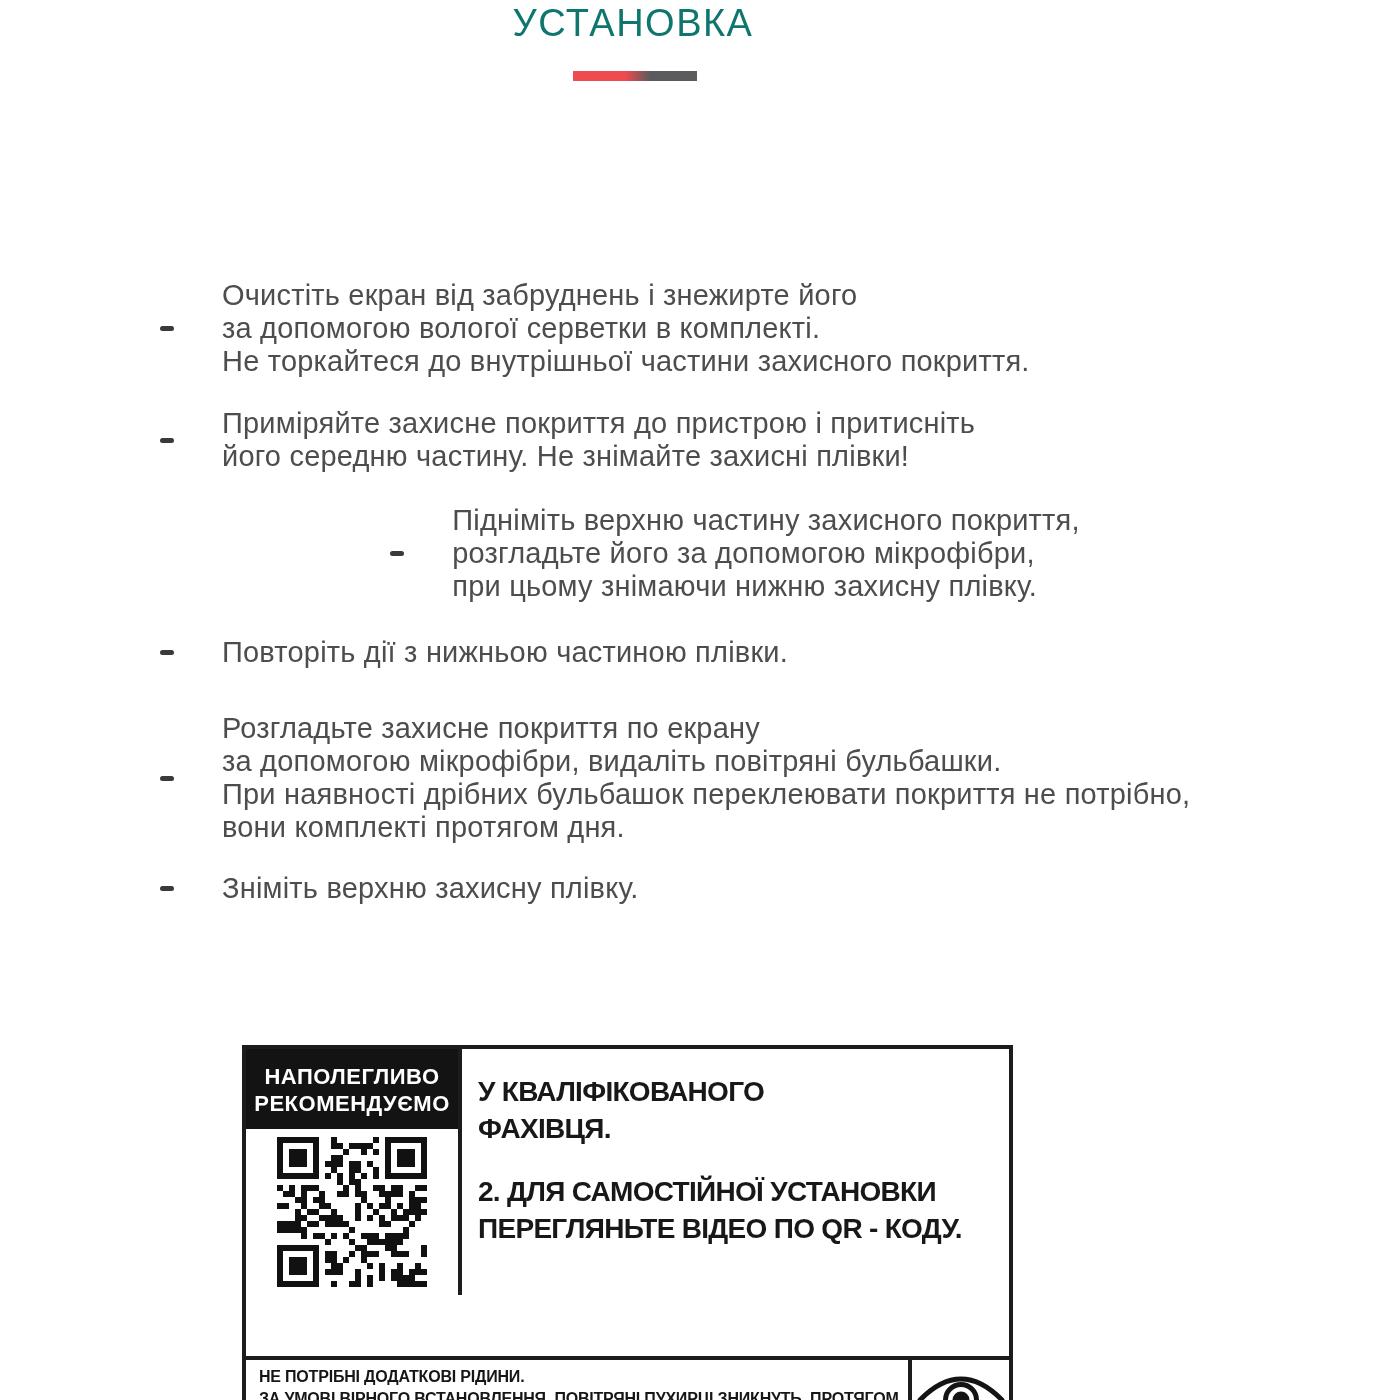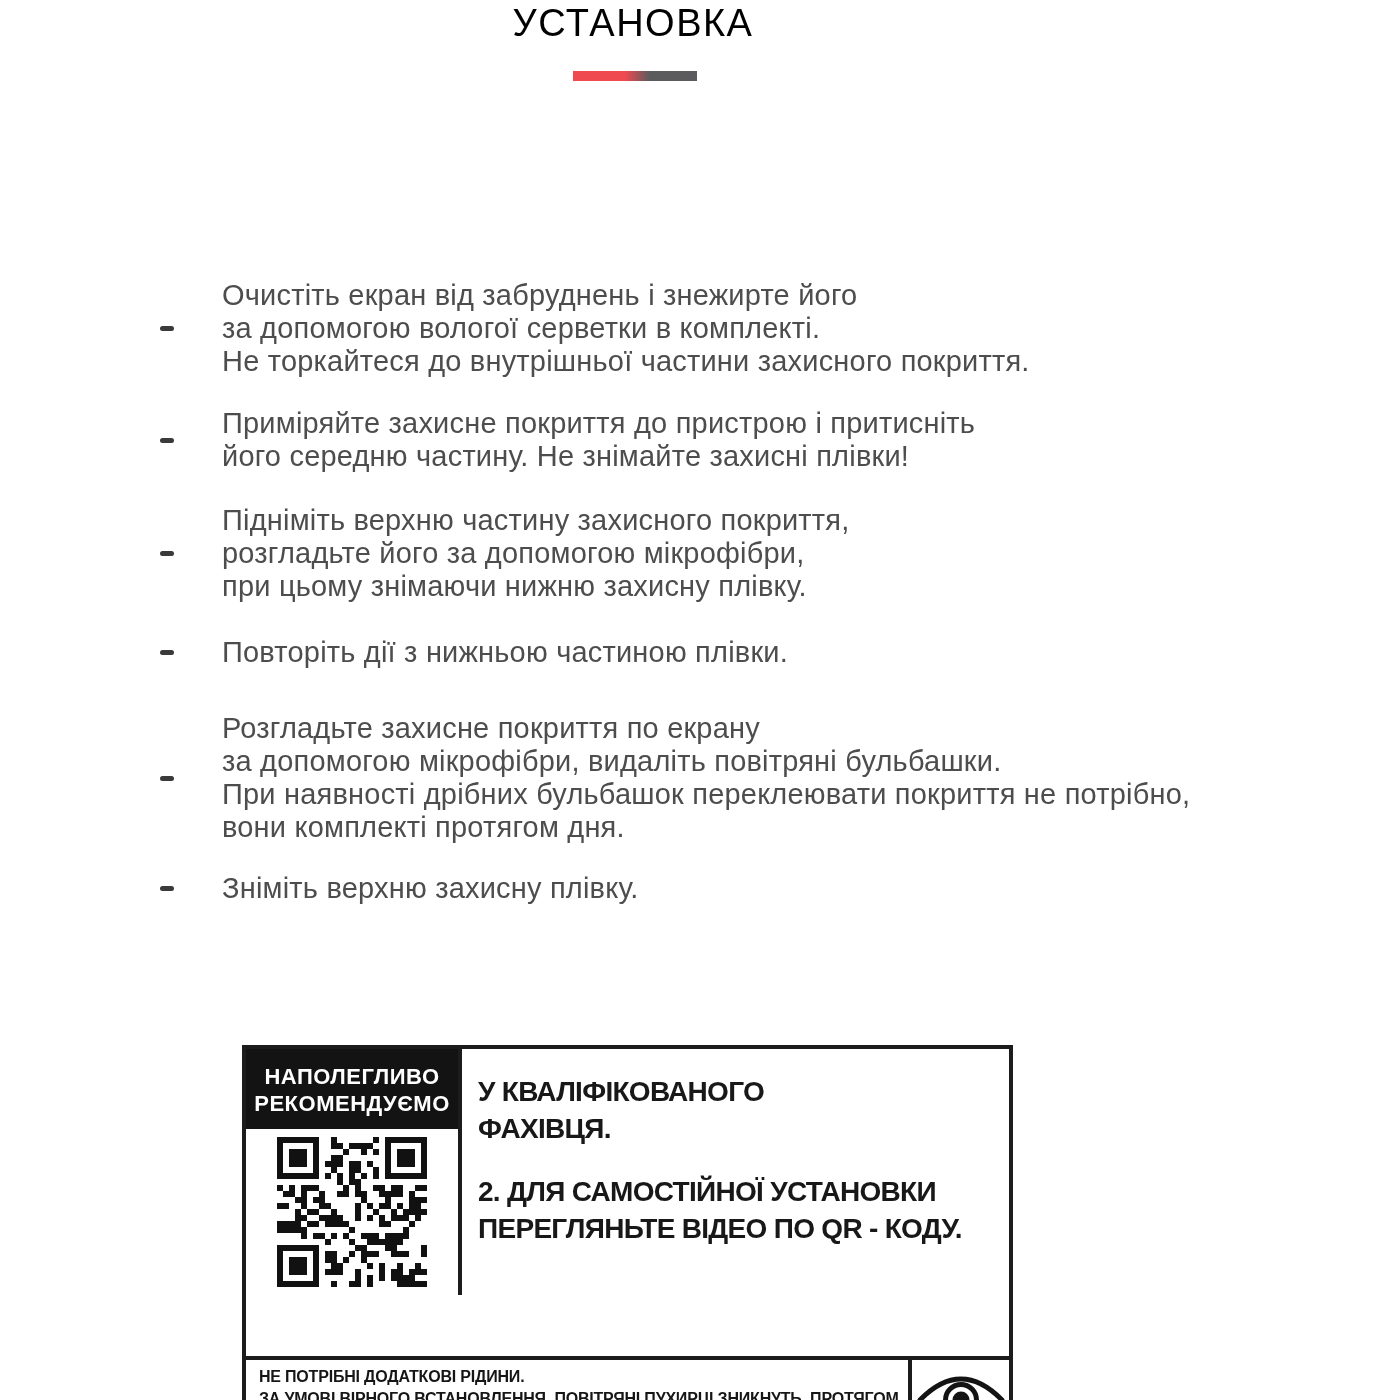--- a/index.html
+++ b/index.html
@@ -4,31 +4,31 @@
 <style>
   html,body{margin:0;padding:0;background:#ffffff;}
   .canvas{
     position:relative;width:1400px;height:1400px;background:#ffffff;
     font-family:"Liberation Sans",sans-serif;overflow:hidden;
   }
   
   .hdr{position:absolute;left:0;top:0;width:1266px;text-align:center;}
   .title{
     margin:0;font-size:38px;font-weight:400;letter-spacing:1.5px;
-    color:#000000;line-height:46px;
+    color:#0f766e;line-height:46px;
   }
   .accent-bar{
     position:absolute;left:573px;top:71px;width:124px;height:10px;
   }
   
   .steps{position:absolute;left:160px;top:247px;width:1150px;}
   .step{display:flex;align-items:center;}
   .step:nth-child(1){margin-bottom:29px;margin-top:32px;}
   .step:nth-child(2){margin-bottom:31px;}
-  .step:nth-child(3){margin-bottom:33px;}
+  .step:nth-child(3){margin-bottom:33px;justify-content:center;}
   .step:nth-child(4){margin-bottom:43px;}
   .step:nth-child(5){margin-bottom:28px;}
   .dash-col{flex:0 0 62px;display:flex;align-items:center;}
   .dash{width:14px;height:5px;background:#3a3a3a;border-radius:2.5px;}
   .step-text{font-size:29px;line-height:33px;color:#4d4d4d;letter-spacing:0.2px;}
   
   .rec-box{
     position:absolute;left:242px;top:1045px;width:771px;height:399px;
     border:4px solid #1c1c1c;box-sizing:border-box;background:#fff;
   }

